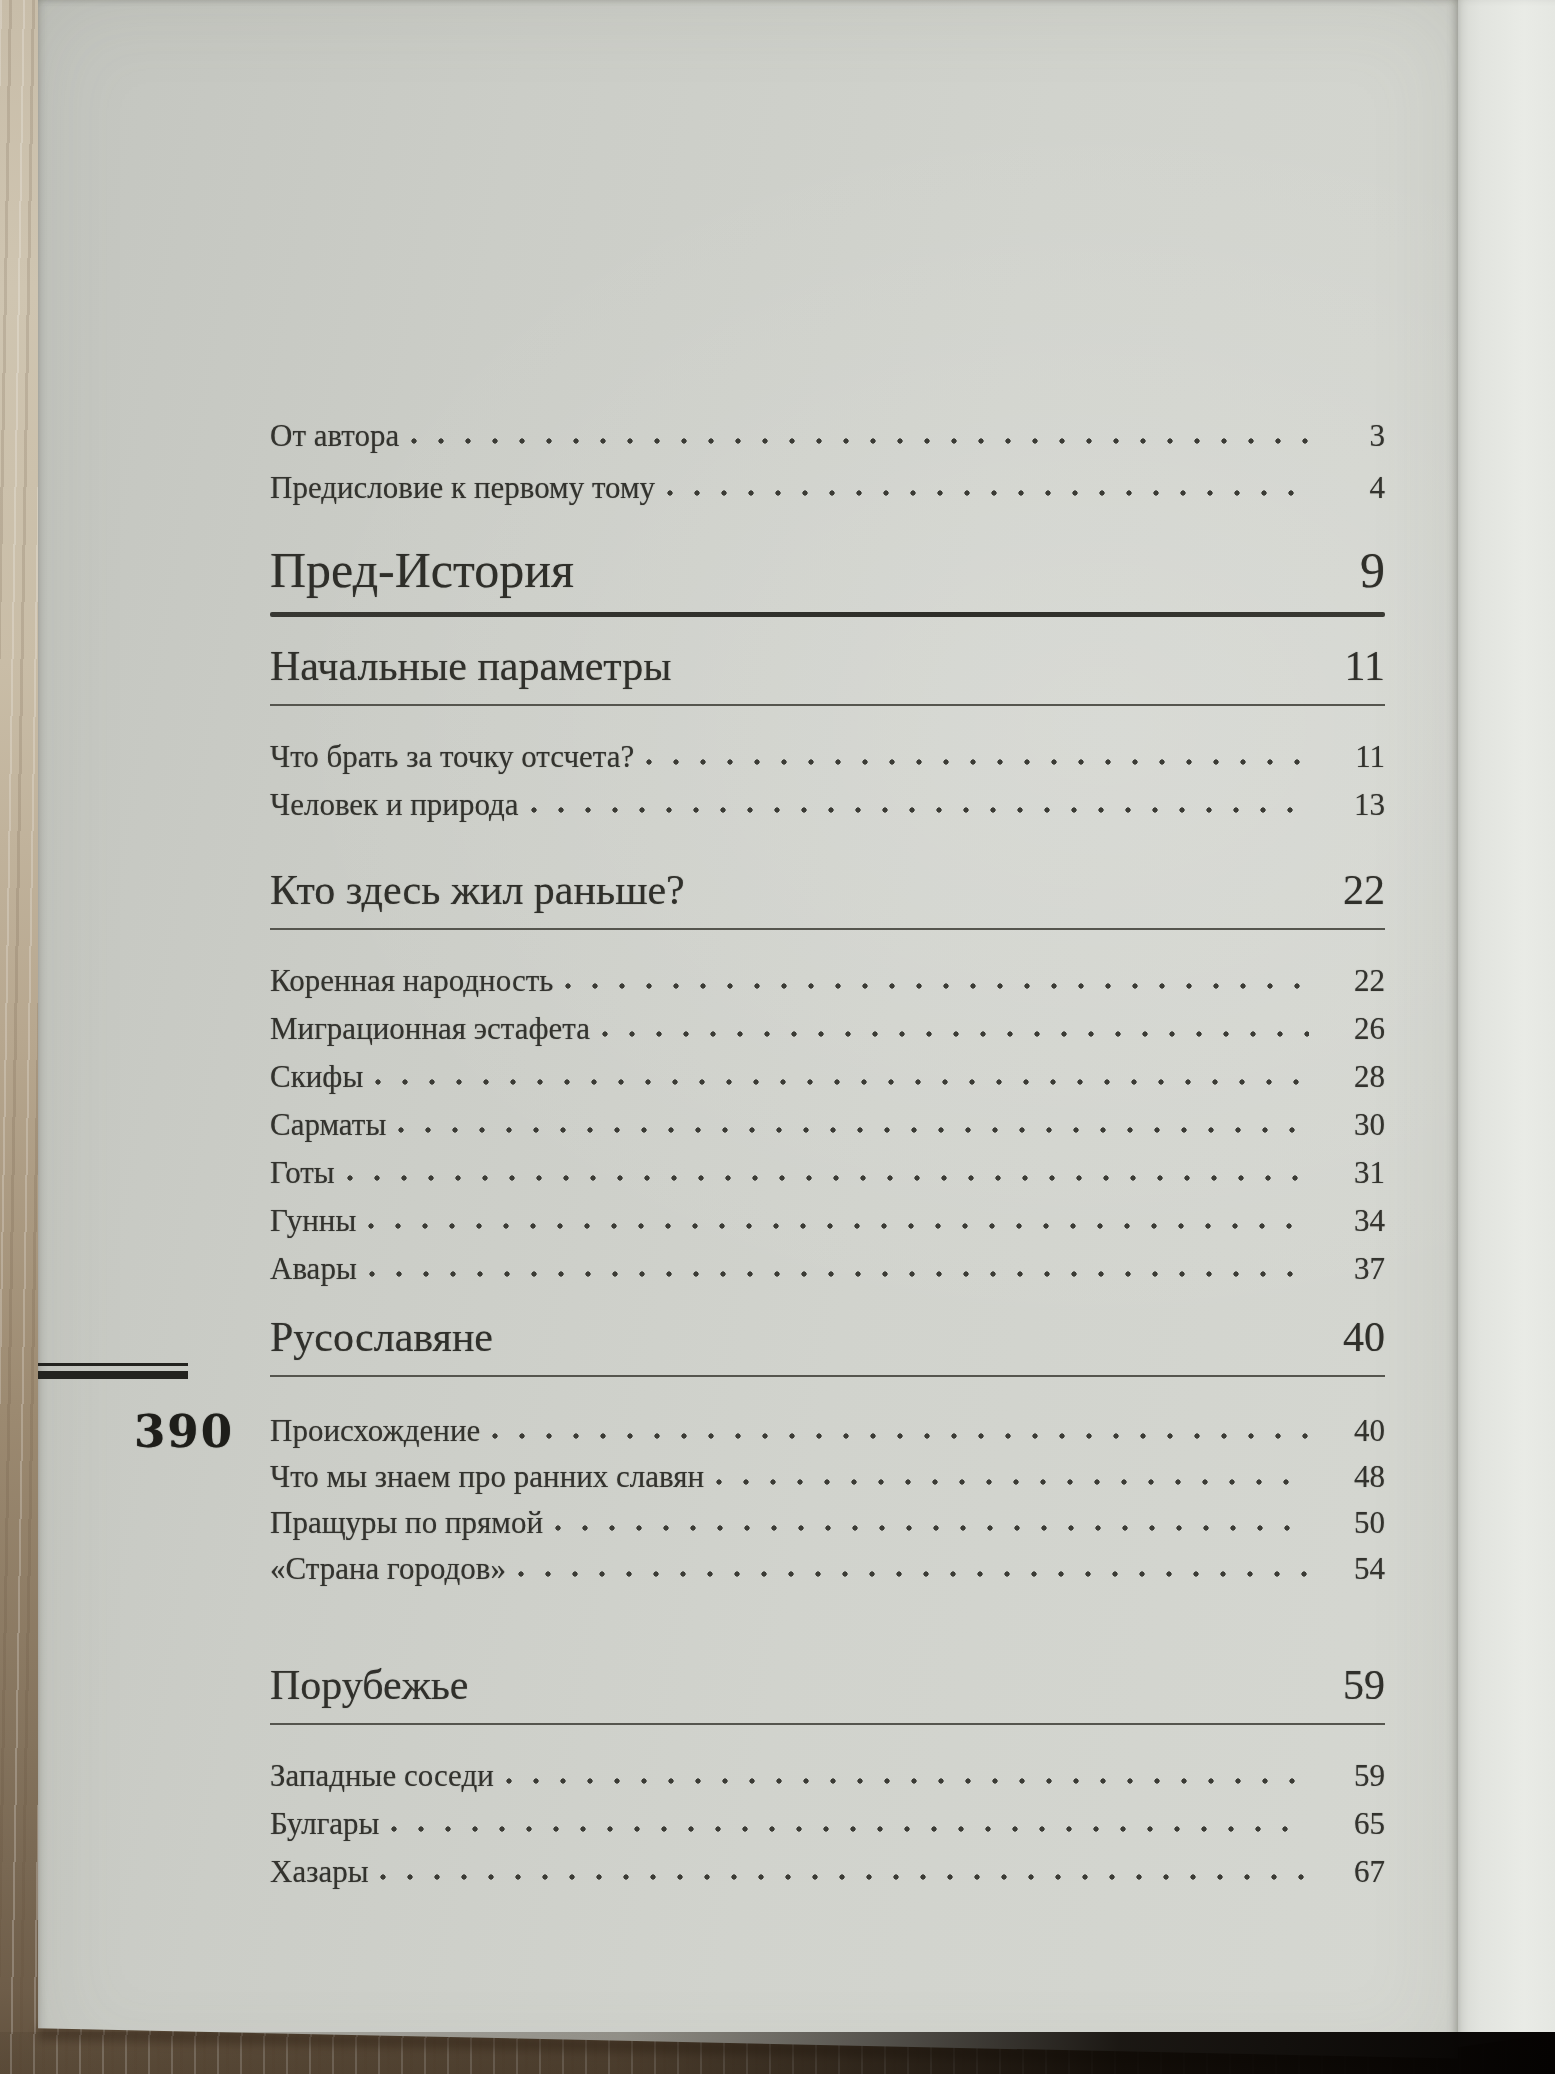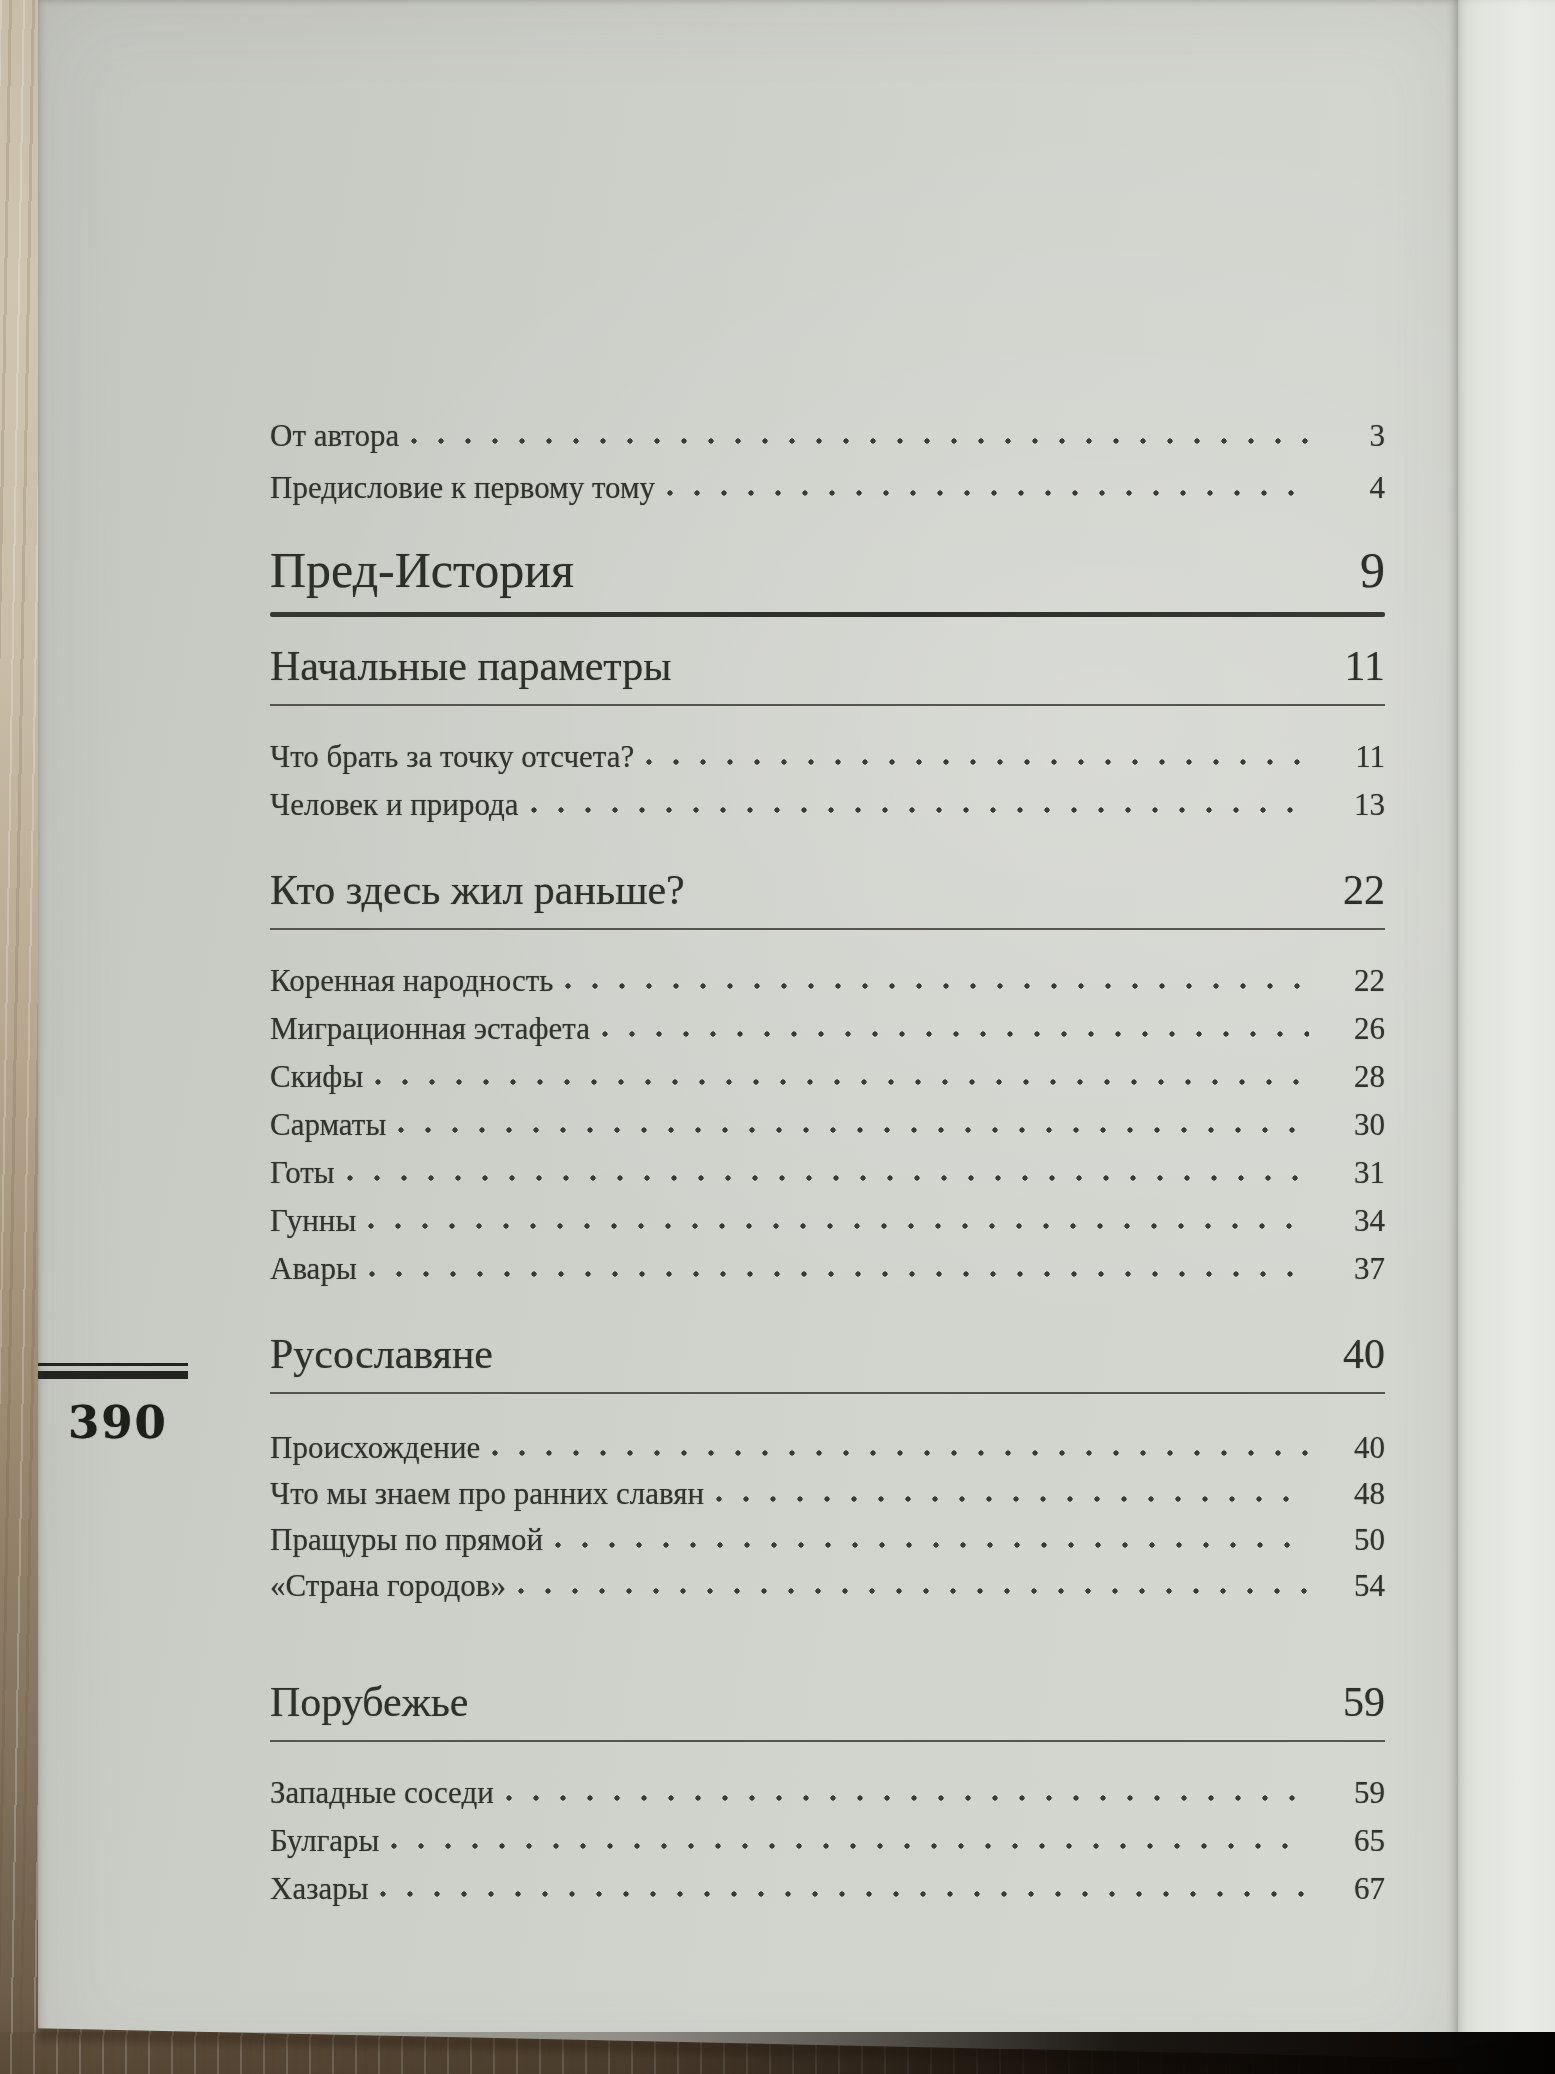--- a/index.html
+++ b/index.html
@@ -60,22 +60,22 @@
     color: #33332e;
   }
   
   .margin-marker { position: absolute; left: 0; top: 1363px; width: 150px; }
   .double-rule {
     width: 150px; height: 5px;
     border-top: 3px solid #23231f;
     border-bottom: 8px solid #23231f;
   }
   .marker-number {
-    margin-top: 17px; width: 150px; padding-left: 30px; box-sizing: content-box;
-    text-align: left;
+    margin-top: 26px; width: 150px; padding-left: 46px; box-sizing: content-box;
+    text-align: right;
     font-family: "DejaVu Serif", serif;
     font-weight: 900; font-size: 45px; letter-spacing: 2px;
     color: #1e1e1a;
     text-shadow: 0 0 1px rgba(30,30,26,0.7);
   }
   
   .toc {
     position: absolute; left: 0; top: 0; width: 1420px;
     padding: 410px 73px 0 232px; box-sizing: border-box;
     text-shadow: 0 0 1px rgba(50,50,45,0.55);
@@ -101,21 +101,21 @@
     margin-top: 13px; height: 5px;
     background: linear-gradient(90deg, #383833, #2e2e29 60%, #3a3a34);
     border-radius: 2px;
   }
   .sec-head {
     display: flex; align-items: baseline;
     font-size: 42px; line-height: 50px; color: #30302b;
   }
   .sec-head .p { font-size: 42px; }
   .rule-thin { margin-top: 13px; height: 2px; background: #55554e; }
-  .mt24 { margin-top: 24px; } .mt32 { margin-top: 36px; }
+  .mt24 { margin-top: 24px; } .mt32 { margin-top: 19px; }
   .mt36 { margin-top: 36px; } .mt52 { margin-top: 68px; }
   .entries { margin-top: 27px; }
   .sec2 .entries { margin-top: 31px; }
 </style>
 </head>
 <body>
 
 <div class="scene">
   <div class="next-page"></div>
   <div class="page-edge-shadow"></div>

